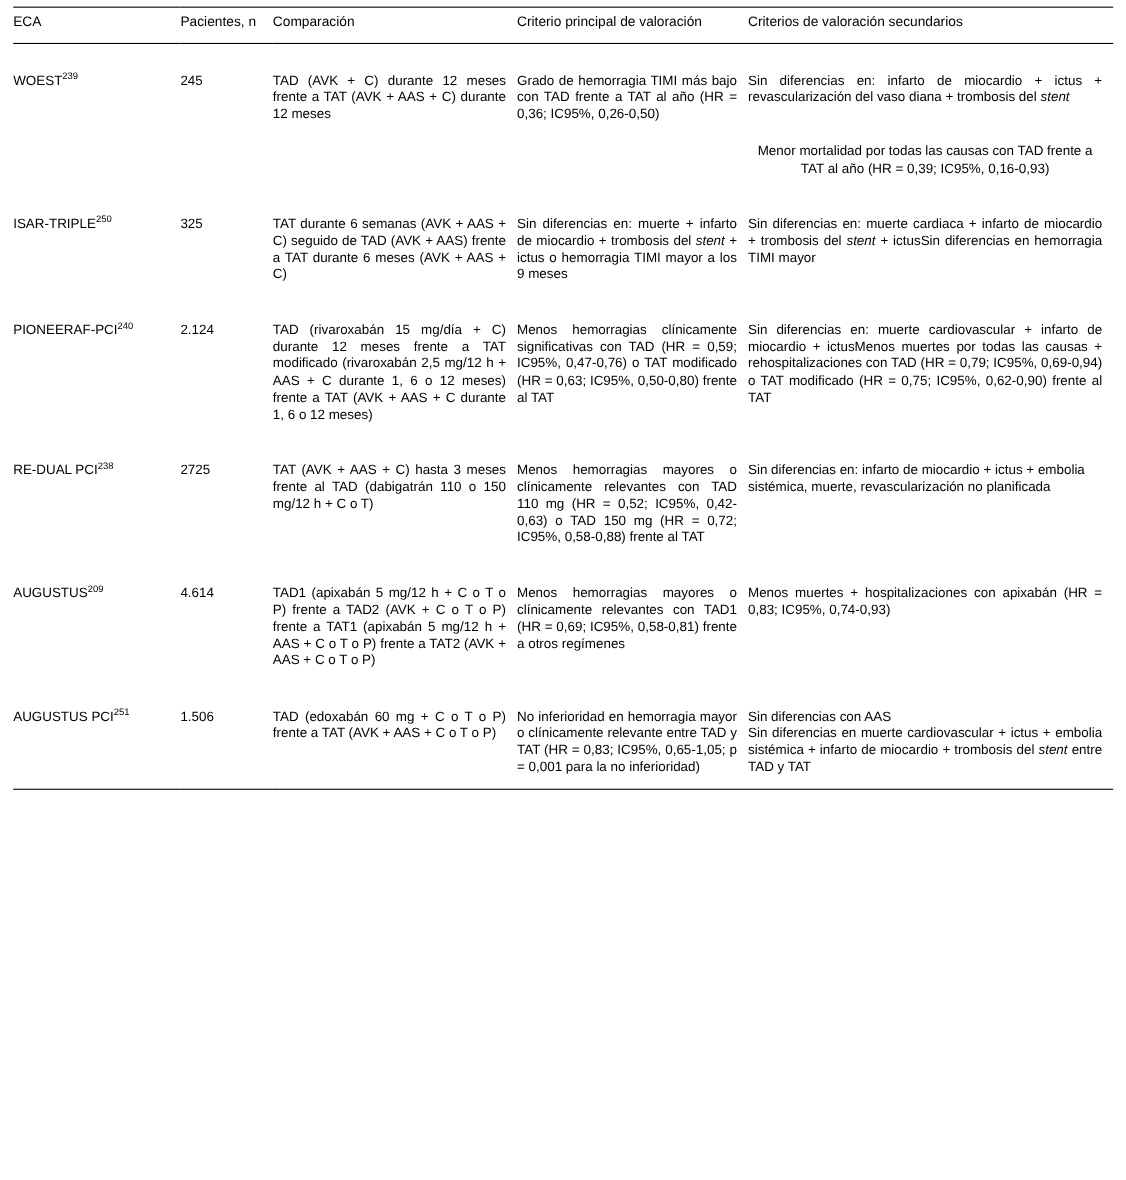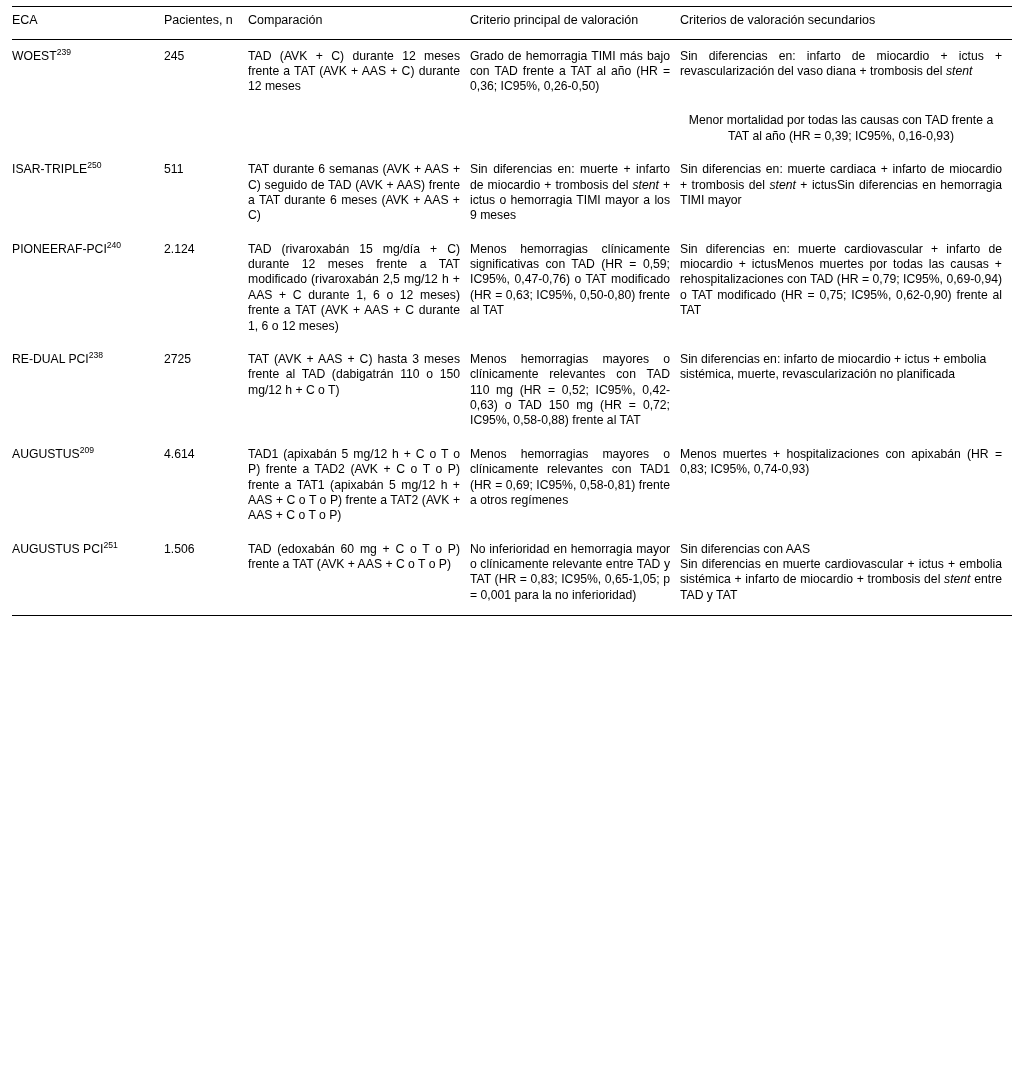--- a/index.html
+++ b/index.html
@@ -35,21 +35,21 @@
     font-weight: normal;
     font-size: 12.5px;
     line-height: 1.25;
     vertical-align: top;
     padding: 6px 10px 10px 0;
     border-top: 1.4px solid #000;
     border-bottom: 1.4px solid #000;
   }
   tbody td {
     vertical-align: top;
-    padding: 9px 10px 9px 0;
+    padding: 26px 10px 9px 0;
     font-size: 12.2px;
     line-height: 1.26;
   }
   tbody tr:last-child td {
     border-bottom: 1.4px solid #000;
     padding-bottom: 12px;
   }
   .just {
     text-align: justify;
     text-justify: inter-word;
@@ -96,21 +96,21 @@
         <td>
           <span class="just blk"><span>Sin diferencias en: infarto de miocardio + ictus + revascularización del vaso diana + trombosis del </span><span class="it">stent</span></span>
           <span class="blk spacer-top">Menor mortalidad por todas las causas con TAD frente a TAT al año (HR = 0,39; IC95%, 0,16-0,93)</span>
         </td>
       </tr>
 
       <tr>
         <td>
           <span>ISAR-TRIPLE</span><sup>250</sup>
         </td>
-        <td>511</td>
+        <td>325</td>
         <td class="just">TAT durante 6 semanas (AVK + AAS + C) seguido de TAD (AVK + AAS) frente a TAT durante 6 meses (AVK + AAS + C)</td>
         <td class="just"><span>Sin diferencias en: muerte + infarto de miocardio + trombosis del </span><span class="it">stent</span><span> + ictus o hemorragia TIMI mayor a los 9 meses</span></td>
         <td class="just"><span>Sin diferencias en: muerte cardiaca + infarto de miocardio + trombosis del </span><span class="it">stent</span><span> + ictusSin diferencias en hemorragia TIMI mayor</span></td>
       </tr>
 
       <tr>
         <td>
           <span>PIONEERAF-PCI</span><sup>240</sup>
         </td>
         <td>2.124</td>

